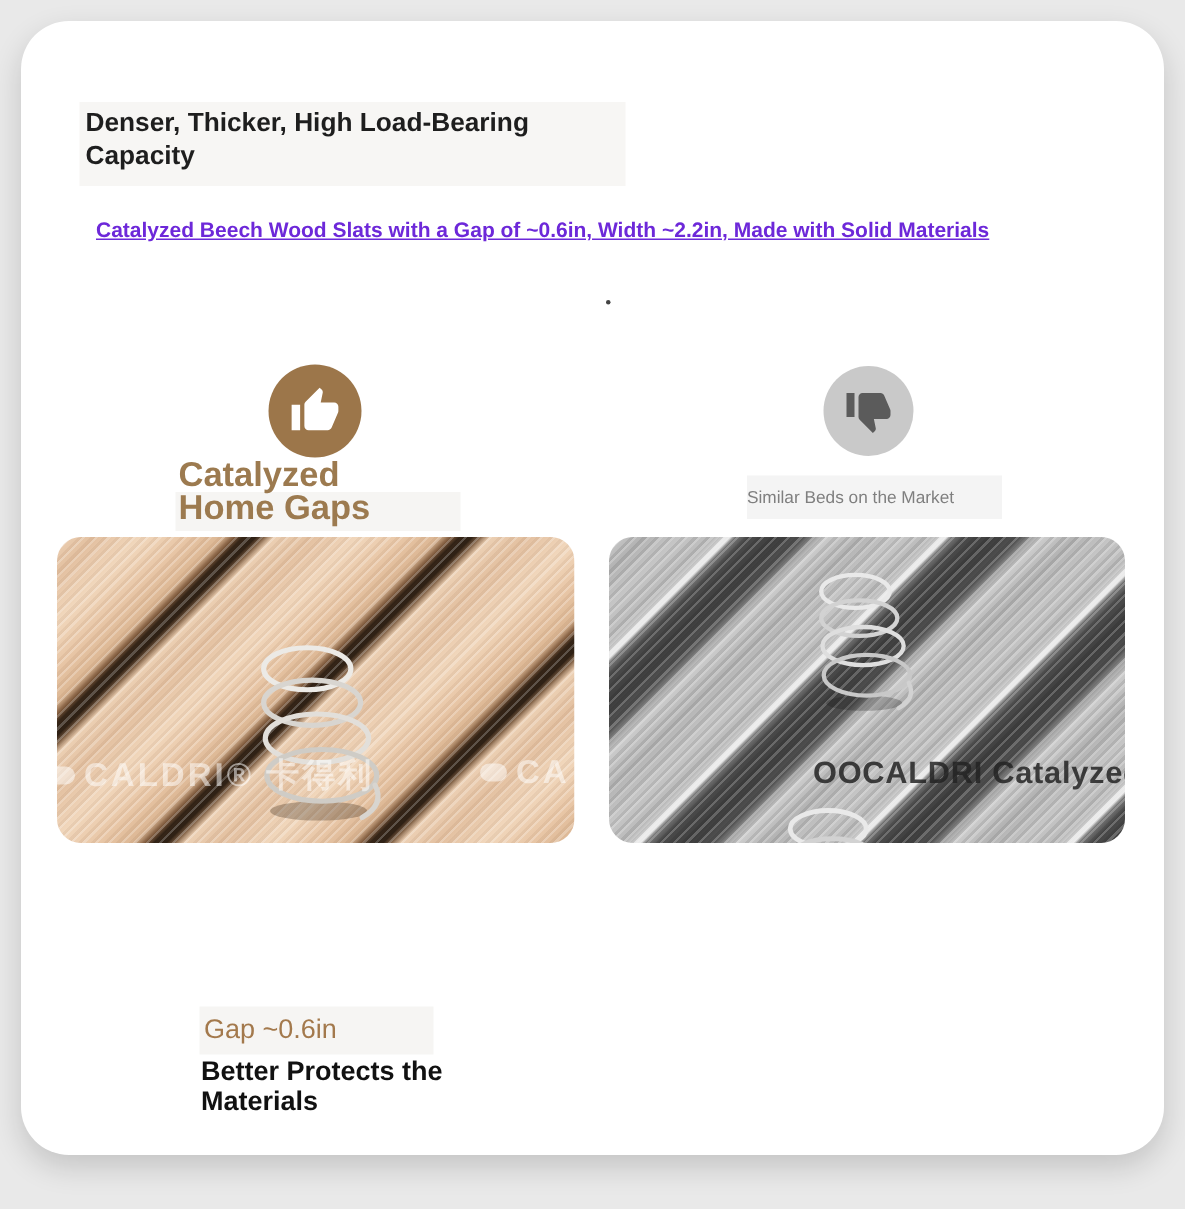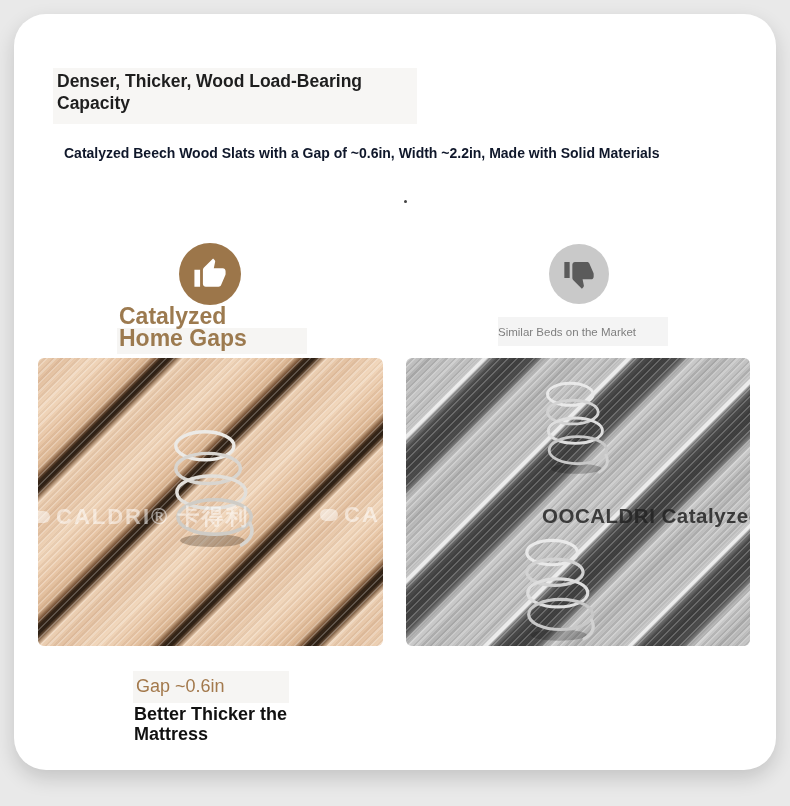--- a/index.html
+++ b/index.html
@@ -4,35 +4,35 @@
 <style>
   html,body{margin:0;padding:0;background:#e9e9e9;}
   .stage{position:relative;width:790px;height:806px;background:#e9e9e9;overflow:hidden;
          font-family:"Liberation Sans","DejaVu Sans",sans-serif;}
   .card{position:absolute;left:14px;top:14px;width:762px;height:756px;background:#ffffff;
         border-radius:32px;box-shadow:0 8px 20px rgba(0,0,0,.16);}
   .abs{position:absolute;}
   
   .title-box{left:53px;top:68px;width:364px;height:56px;background:#f7f6f4;}
   .title{left:57px;top:71px;width:350px;font-size:17.5px;line-height:21.5px;font-weight:bold;color:#1e1e1e;}
-  .subtitle{left:64px;top:145px;width:700px;font-size:14px;font-weight:bold;color:#0f172a;white-space:nowrap;}
+  .subtitle{left:64px;top:145px;width:700px;font-size:14px;font-weight:bold;color:#6d28d9;white-space:nowrap;text-decoration:underline;}
   .note{left:60px;top:179px;width:352px;font-size:11px;line-height:13.5px;font-weight:bold;color:#222;}
   .period-dot{left:404px;top:200px;width:3px;height:3px;border-radius:50%;background:#444;}
   
   .circle{border-radius:50%;display:flex;align-items:center;justify-content:center;}
   .circle-good{left:179px;top:243px;width:62px;height:62px;background:#9c764a;}
   .circle-bad{left:549px;top:244px;width:60px;height:60px;background:#c9c9c9;}
   
   .good-label-strip{left:117px;top:328px;width:190px;height:26px;background:#f6f5f3;}
   .good-label{left:119px;top:306px;width:150px;font-size:23px;line-height:21.5px;font-weight:bold;color:#9c7a4f;}
   .bad-label-box{left:498px;top:317px;width:170px;height:29px;background:#f4f4f4;
                  display:flex;align-items:center;justify-content:flex-start;}
   .bad-label{font-size:11.5px;color:#7f7f7f;}
   
-  .photo{top:358px;height:288px;border-radius:6px;overflow:hidden;}
+  .photo{top:358px;height:204px;border-radius:16px;overflow:hidden;}
   .photo-left{left:38px;width:345px;
     background:
       repeating-linear-gradient(135deg, rgba(255,255,255,.22) 0 1.5px, rgba(255,255,255,0) 1.5px 4px, rgba(120,75,45,.07) 4px 6px),
       repeating-linear-gradient(135deg,
         #ecd0b4 0px,#e3c0a0 18px,#f1d7bc 40px,#e8c6a6 62px,#dcb794 78px,
         #7a5639 84px,#2f2115 88px,#2f2115 94px,#8a6a4e 98px,#ecd0b4 102px);}
   .photo-right{left:406px;width:344px;
     background:
       repeating-linear-gradient(135deg, rgba(255,255,255,.2) 0 1.5px, rgba(255,255,255,0) 1.5px 4px, rgba(0,0,0,.08) 4px 6px),
       repeating-linear-gradient(135deg,
@@ -49,21 +49,21 @@
   .cap-bad-box{left:507px;top:666px;width:142px;height:81px;background:#f7f7f7;padding:3px 0 0 4px;box-sizing:border-box;}
   .cap-bad-line{display:block;font-size:15.5px;line-height:17.5px;color:#9a9a9a;letter-spacing:.3px;white-space:nowrap;}
 </style>
 </head>
 <body>
 
 <div class="stage">
   <div class="card"></div>
 
   <div class="abs title-box"></div>
-  <div class="abs title">Denser, Thicker, Wood Load-Bearing Capacity</div>
+  <div class="abs title">Denser, Thicker, High Load-Bearing Capacity</div>
   <div class="abs subtitle">Catalyzed Beech Wood Slats with a Gap of ~0.6in, Width ~2.2in, Made with Solid Materials</div>
   <div class="abs period-dot"></div>
 
   <div class="abs circle circle-good">
     <svg width="34" height="34" viewBox="0 0 24 24">
       <path fill="#ffffff" d="M1 21h4V9H1v12zm22-11c0-1.1-.9-2-2-2h-6.31l.95-4.57.03-.32c0-.41-.17-.79-.44-1.06L14.17 1 7.58 7.59C7.22 7.95 7 8.45 7 9v10c0 1.1.9 2 2 2h9c.83 0 1.54-.5 1.84-1.22l3.02-7.05c.09-.23.14-.47.14-.73v-2z"></path>
     </svg>
   </div>
   <div class="abs good-label-strip"></div>
   <div class="abs good-label">Catalyzed Home Gaps</div>
@@ -119,15 +119,15 @@
         <ellipse cx="54" cy="67" rx="32" ry="15" stroke="#dedede"></ellipse>
         <ellipse cx="57" cy="90" rx="34" ry="16" stroke="#c8c8c8"></ellipse>
         <path d="M90 96 q6 12 -8 20" stroke="#d2d2d2"></path>
       </g>
     </svg>
     <div class="abs wm-brand" style="left:136px;top:146px;">OOCALDRI Catalyzed</div>
   </div>
 
   <div class="abs cap-gap-good-box"></div>
   <div class="abs cap-gap-good">Gap ~0.6in</div>
-  <div class="abs cap-good">Better Thicker the Mattress</div>
+  <div class="abs cap-good">Better Protects the Materials</div>
 
 </div>
 
 </body></html>

